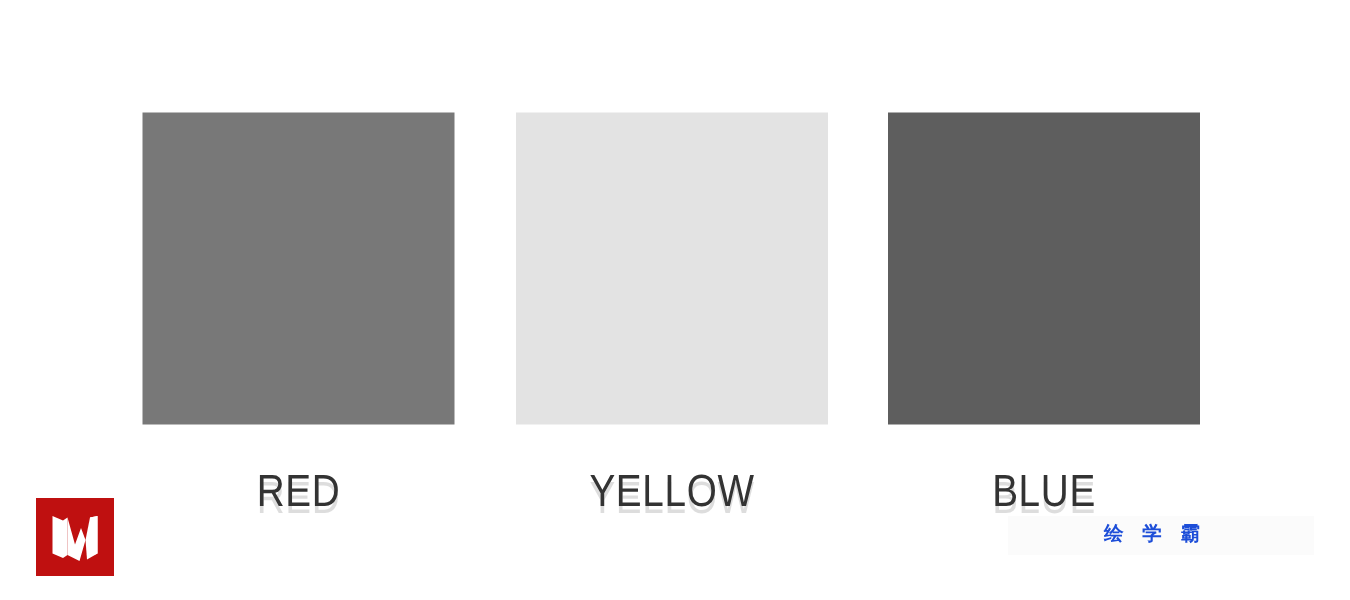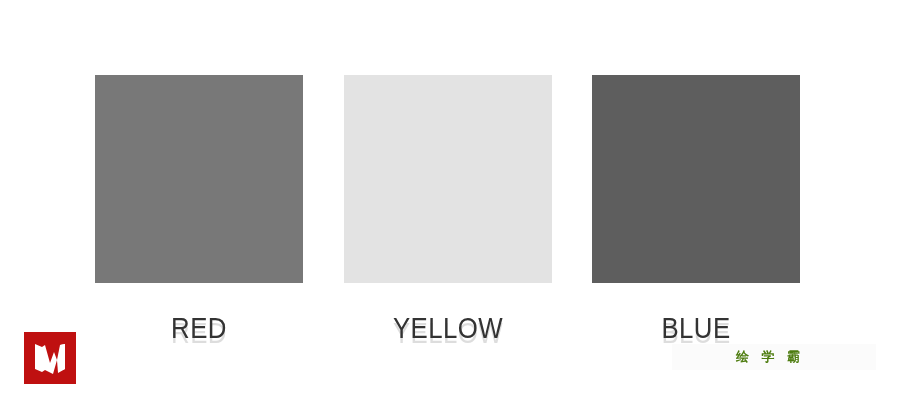--- a/index.html
+++ b/index.html
@@ -178,15 +178,15 @@
 
         <polygon points="21,13 26,31 30,20 33,28 29,42 21,38"></polygon>
 
         <polygon points="33,28 36,13 41,12 41,37 34,41"></polygon>
         <polygon points="36,13 41,12 41,37 36,39"></polygon>
       </g>
     </svg>
   </div>
 
   <div class="watermark-band"></div>
-  <div class="watermark-text" style="color: #4d7c0f;">绘 学 霸</div>
+  <div class="watermark-text" style="color: #1d4ed8;">绘 学 霸</div>
 
 </div>
 
 </body></html>

